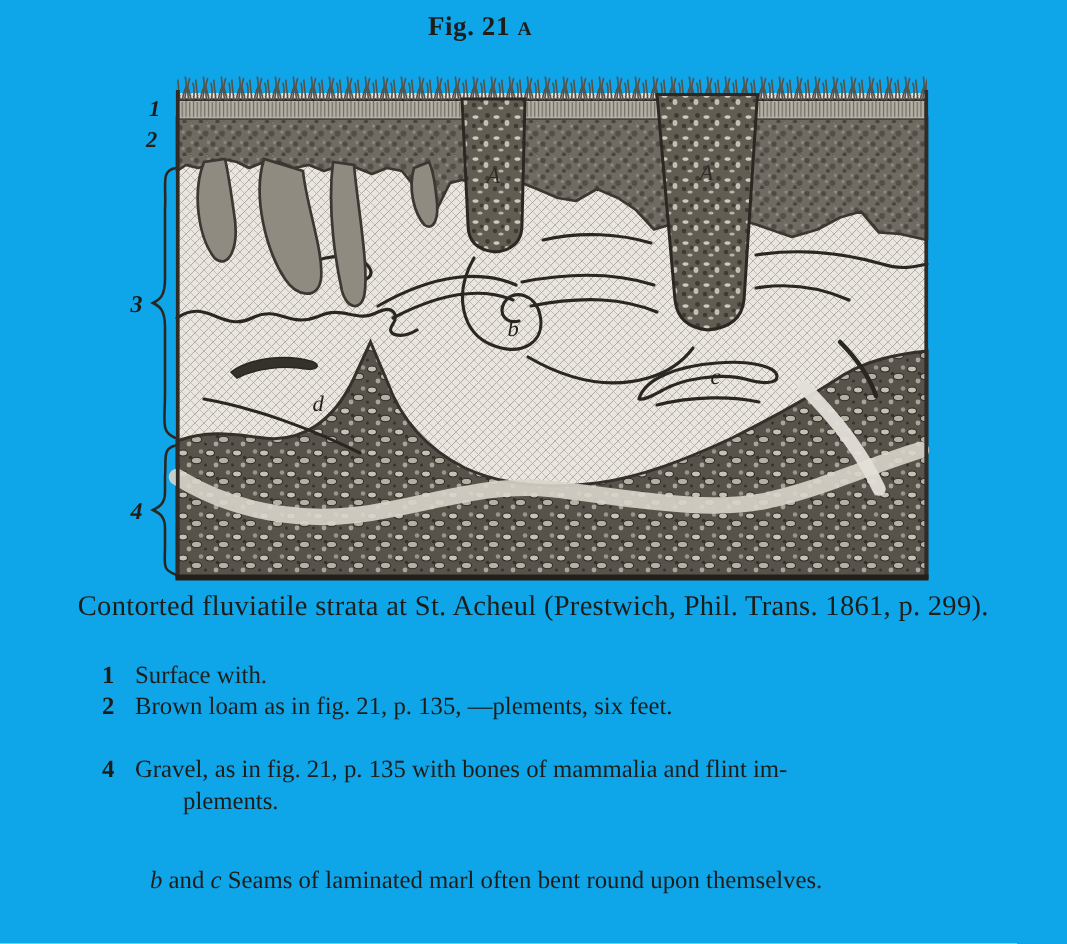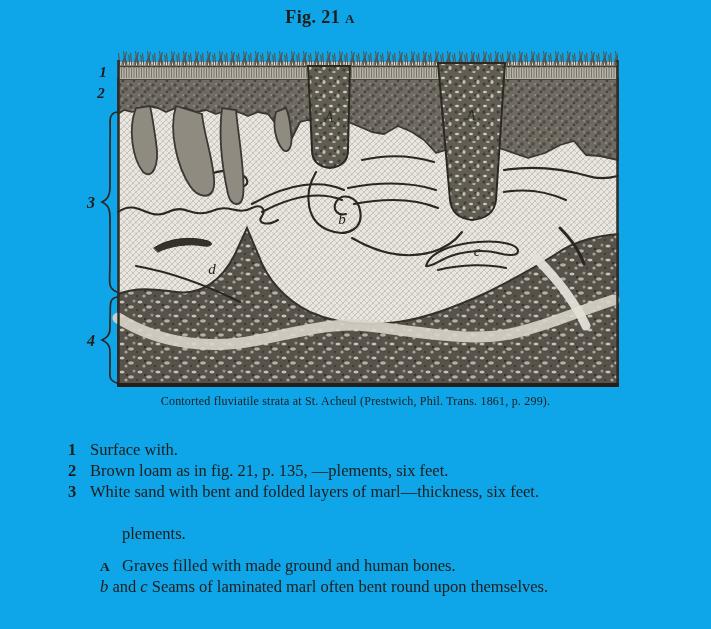--- a/index.html
+++ b/index.html
@@ -9,21 +9,21 @@
     font-family:"Liberation Serif",serif;color:#1f1d1a;
   }
   .fig-title{
     position:absolute;top:7px;left:0;width:640px;text-align:center;
     font-size:18px;font-weight:bold;letter-spacing:.4px;
   }
   .fig-title .smallcap{font-size:13px;font-weight:bold;}
   .engraving{position:absolute;top:0;left:0;}
   .caption{
     position:absolute;top:394px;left:0;width:711px;text-align:center;
-    font-size:12px;letter-spacing:.2px;white-space:nowrap;
+    font-size:19px;letter-spacing:.2px;white-space:nowrap;
   }
   .lrow{
     position:absolute;white-space:nowrap;font-size:16.5px;line-height:19px;
   }
   .lrow .lnum{display:inline-block;min-width:22px;font-weight:bold;}
   .lrow .lkey{display:inline-block;min-width:22px;}
   .it{font-style:italic;}
   .scA{font-weight:bold;font-size:13.5px;}
   svg text{font-family:"Liberation Serif",serif;}
 </style>
@@ -166,30 +166,27 @@
   </svg>
 
   <div class="caption">Contorted fluviatile strata at St. Acheul (Prestwich, Phil. Trans. 1861, p. 299).</div>
 
   <div class="lrow" style="top:440px;left:68px">
     <span class="lnum">1</span><span>Surface with.</span>
   </div>
   <div class="lrow" style="top:461px;left:68px">
     <span class="lnum">2</span><span>Brown loam as in fig. 21, p. 135, —plements, six feet.</span>
   </div>
-  <div class="lrow" style="top:482px;left:68px">
-    <span class="lnum">3</span><span>White sand with bent and folded layers of marl—thickness, six feet.</span>
+  <div class="lrow" style="top:503px;left:68px">
+    <span class="lnum">4</span><span>Gravel, as in fig. 21, p. 135 with bones of mammalia and flint im-</span>
   </div>
   <div class="lrow" style="top:524px;left:122px">
     <span>plements.</span>
   </div>
 
-  <div class="lrow" style="top:556px;left:100px">
-    <span class="lkey scA">A</span><span>Graves filled with made ground and human bones.</span>
-  </div>
   <div class="lrow" style="top:577px;left:100px">
     <span class="it">b</span>
     <span>and</span>
     <span class="it">c</span>
     <span>Seams of laminated marl often bent round upon themselves.</span>
   </div>
 
 </div>
 
 </body></html>

